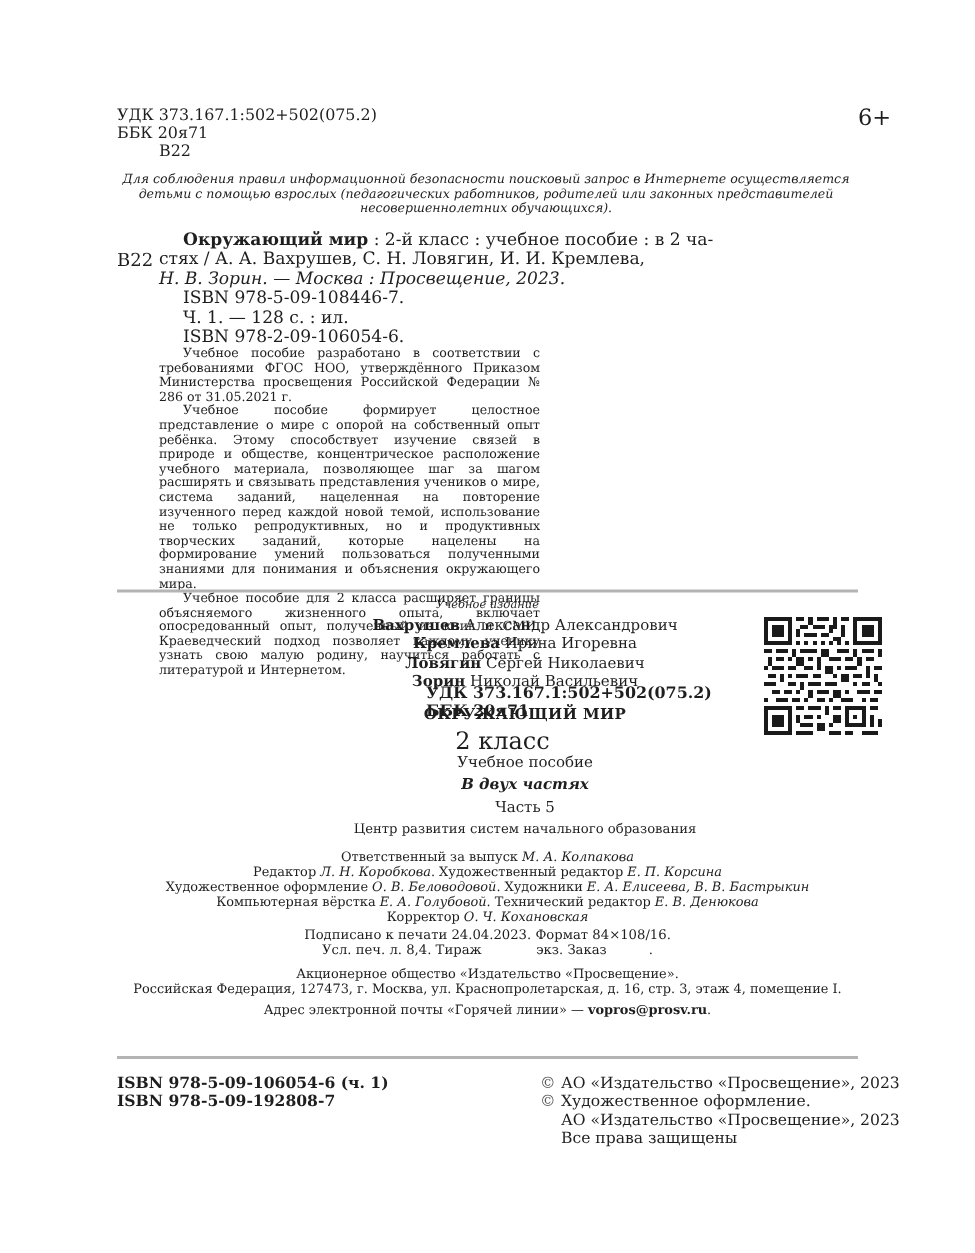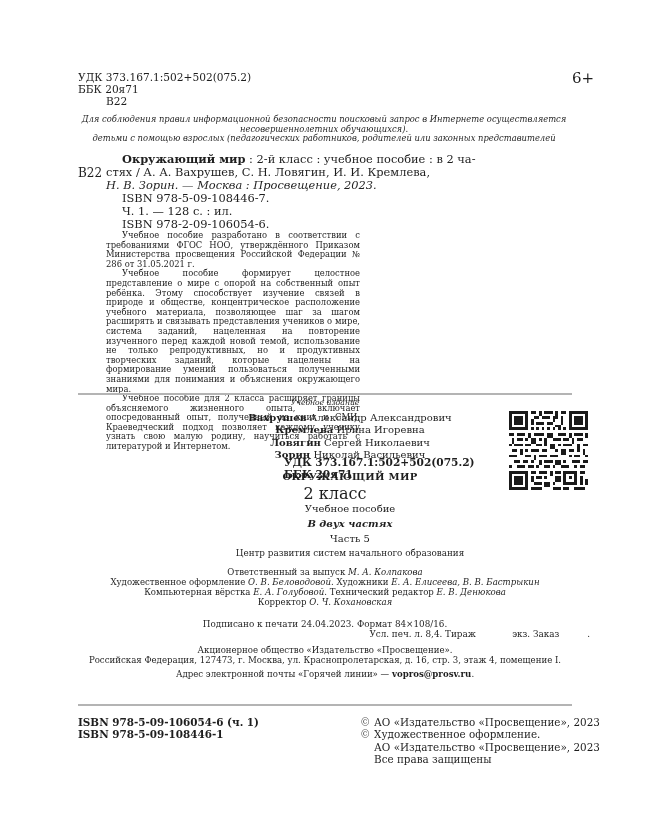--- a/index.html
+++ b/index.html
@@ -23,22 +23,22 @@
 
 <div class="abs t" style="left:78px;top:71px;">
   <span class="line">УДК 373.167.1:502+502(075.2)</span>
   <span class="line">ББК 20я71</span>
   <span class="line" style="padding-left:28px">В22</span>
 </div>
 <div class="abs" style="left:572px;top:69px;font-size:15px;">6+</div>
 
 <div class="abs s i c" style="left:78px;top:115px;width:492px;">
   <span class="line">Для соблюдения правил информационной безопасности поисковый запрос в Интернете осуществляется</span>
+  <span class="line">детьми с помощью взрослых (педагогических работников, родителей или законных представителей</span>
   <span class="line">несовершеннолетних обучающихся).</span>
-  <span class="line">детьми с помощью взрослых (педагогических работников, родителей или законных представителей</span>
 </div>
 
 <div class="abs" style="left:78px;top:153px;width:282px;">
   <div class="t" style="position:relative;">
     <span class="abs" style="left:0;top:14px;font-size:12px;">В22</span>
     <div style="padding-left:28px;">
       <span class="line" style="padding-left:16px;font-size:11.4px;line-height:13px;"><b>Окружающий мир</b><span> : 2-й класс : учебное пособие : в 2 ча-</span></span>
       <span class="line" style="font-size:11.4px;line-height:13px;">стях / А. А. Вахрушев, С. Н. Ловягин, И. И. Кремлева,</span>
       <span class="line" style="font-size:11.4px;line-height:13px;font-style:italic;">Н. В. Зорин. — Москва : Просвещение, 2023.</span>
       <span class="line" style="padding-left:16px;font-size:11.4px;line-height:13px;">ISBN 978-5-09-108446-7.</span>
@@ -103,41 +103,42 @@
              M8 24h1v2h-1z M10 24h2v1h-2z M13 24h1v1h-1z M17 24h2v2h-2z M26 22h2v1h-2z
              M9 26h3v1h-3z M13 26h2v2h-2z M16 26h1v1h-1z M26 24h1v3h-1z M28 25h1v2h-1z
              M8 28h4v1h-4z M16 28h3v1h-3z M20 28h2v1h-2z M24 28h4v1h-4z"></path>
   </g>
   <rect x="21" y="23" width="3" height="3" fill="#fff"></rect>
   <rect x="22" y="24" width="1" height="1" fill="#1a1a1a"></rect>
 </svg>
 
 <div class="abs c s" style="left:60px;top:567px;width:530px;font-size:8.6px;line-height:10px;">
   <span class="line"><span>Ответственный за выпуск </span><i>М. А. Колпакова</i></span>
+  <span class="line"><span>Редактор </span><i>Л. Н. Коробкова</i><span>. Художественный редактор </span><i>Е. П. Корсина</i></span>
   <span class="line"><span>Художественное оформление </span><i>О. В. Беловодовой</i><span>. Художники </span><i>Е. А. Елисеева, В. В. Бастрыкин</i></span>
   <span class="line"><span>Компьютерная вёрстка </span><i>Е. А. Голубовой</i><span>. Технический редактор </span><i>Е. В. Денюкова</i></span>
   <span class="line"><span>Корректор </span><i>О. Ч. Кохановская</i></span>
 </div>
 
 <div class="abs c s" style="left:60px;top:619px;width:530px;font-size:8.8px;line-height:10px;">
   <span class="line">Подписано к печати 24.04.2023. Формат 84×108/16.</span>
-  <span class="line" style="white-space:pre;text-align:right;">Усл. печ. л. 8,4. Тираж             экз. Заказ          .</span>
+  <span class="line" style="white-space:pre;">Усл. печ. л. 8,4. Тираж             экз. Заказ          .</span>
 </div>
 
 <div class="abs c s" style="left:50px;top:645px;width:550px;font-size:8.6px;line-height:10px;">
   <span class="line">Акционерное общество «Издательство «Просвещение».</span>
   <span class="line">Российская Федерация, 127473, г. Москва, ул. Краснопролетарская, д. 16, стр. 3, этаж 4, помещение I.</span>
   <span class="line" style="margin-top:4px;"><span>Адрес электронной почты «Горячей линии» — </span><b>vopros@prosv.ru</b><span>.</span></span>
 </div>
 
 <div class="rule" style="left:78px;top:704px;width:494px;"></div>
 
 <div class="abs t b" style="left:78px;top:716px;font-size:10.4px;line-height:12.4px;">
   <span class="line">ISBN 978-5-09-106054-6 (ч. 1)</span>
-  <span class="line">ISBN 978-5-09-108446-1</span>
+  <span class="line">ISBN 978-5-09-192808-7</span>
 </div>
 
 <div class="abs t" style="left:360px;top:716px;font-size:10.4px;line-height:12.4px;">
   <div style="position:relative;padding-left:14px;">
     <span class="abs" style="left:0;top:0;color:#555;">©</span>
     <span class="line">АО «Издательство «Просвещение», 2023</span>
   </div>
   <div style="position:relative;padding-left:14px;">
     <span class="abs" style="left:0;top:0;color:#555;">©</span>
     <span class="line">Художественное оформление.</span>

